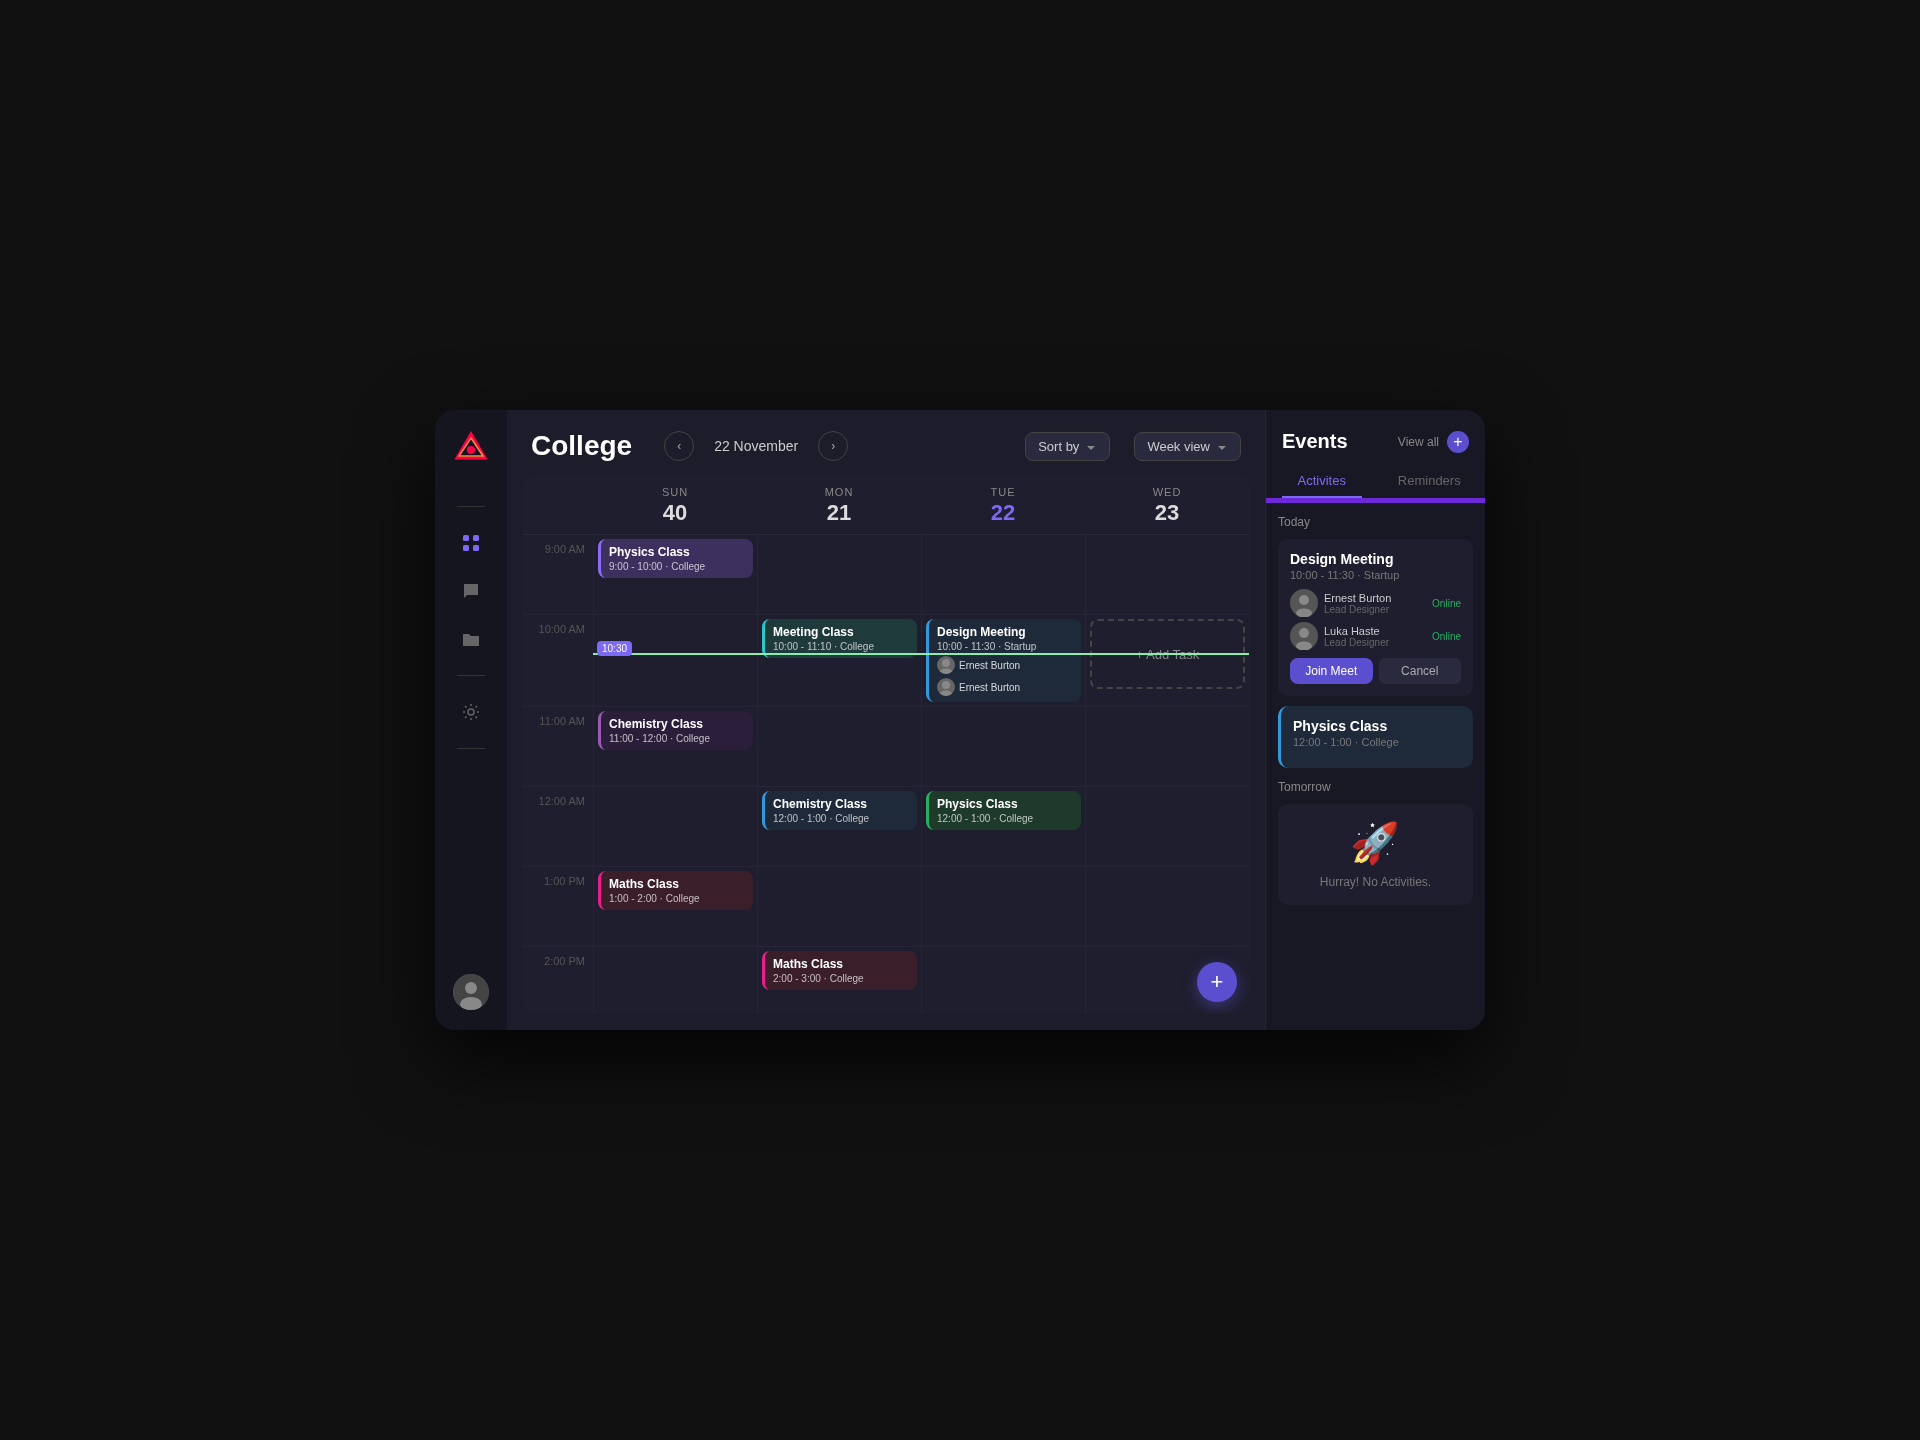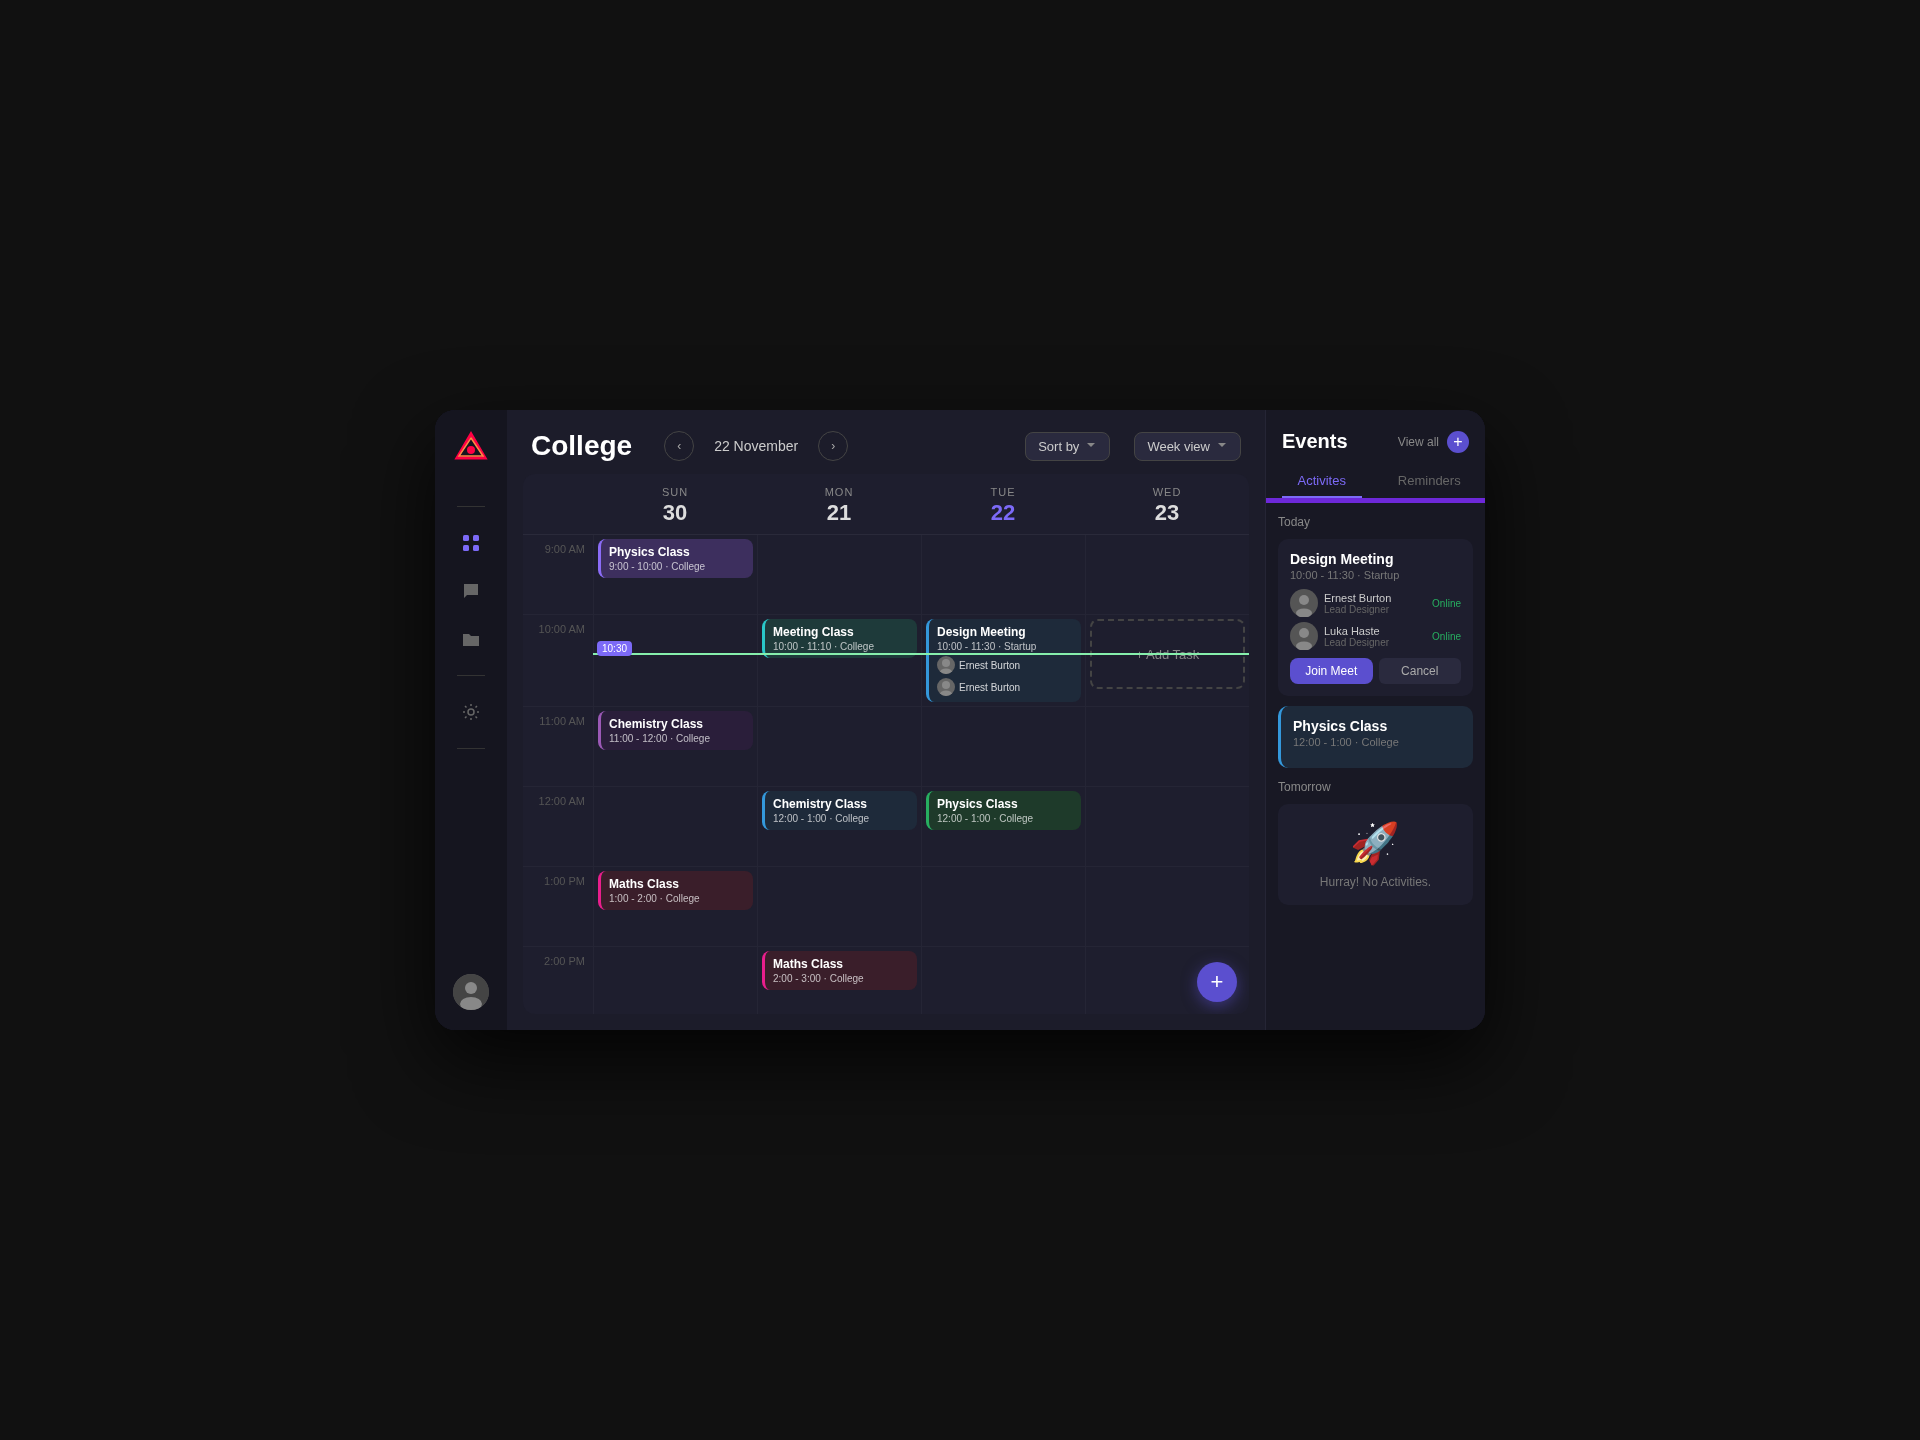--- a/index.html
+++ b/index.html
@@ -99,21 +99,21 @@
       justify-content: center;
       font-size: 12px;
     }
     .date-label {
       font-size: 14px;
       color: #ccc;
       margin: 0 4px;
     }
     .dropdown-btn {
       display: flex;
-      align-items: flex-start;
+      align-items: flex-end;
       gap: 6px;
       background: #2a2a3e;
       border: 1px solid #444;
       border-radius: 8px;
       padding: 6px 12px;
       color: #ccc;
       font-size: 13px;
       cursor: pointer;
     }
     .dropdown-btn svg { color: #888; }
@@ -516,21 +516,21 @@
       </button>
     </div>
 
     <div class="calendar-wrapper">
       <div class="calendar-container">
 
         <div class="day-headers">
           <div class="day-header-spacer"></div>
           <div class="day-header">
             <div class="day-name">SUN</div>
-            <div class="day-num">30</div>
+            <div class="day-num">40</div>
           </div>
           <div class="day-header">
             <div class="day-name">MON</div>
             <div class="day-num">21</div>
           </div>
           <div class="day-header today">
             <div class="day-name">TUE</div>
             <div class="day-num">22</div>
           </div>
           <div class="day-header">

